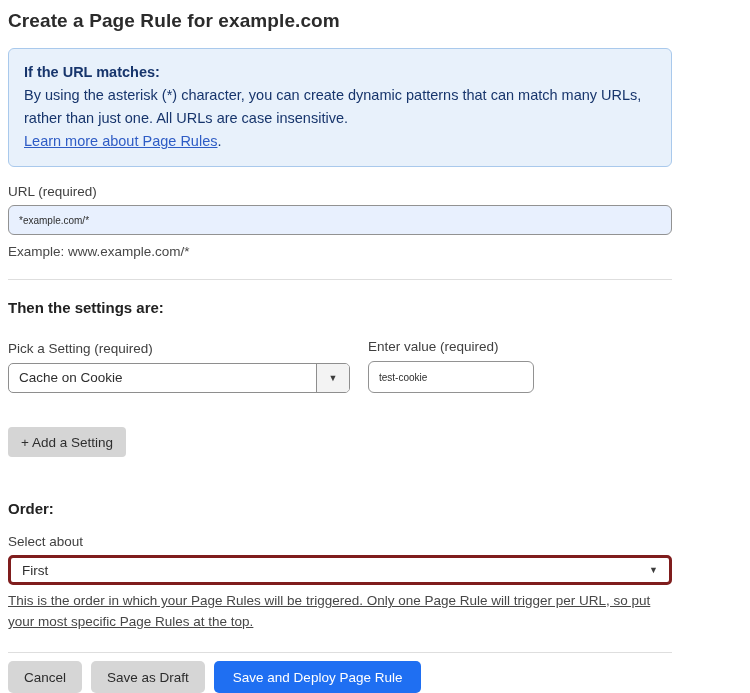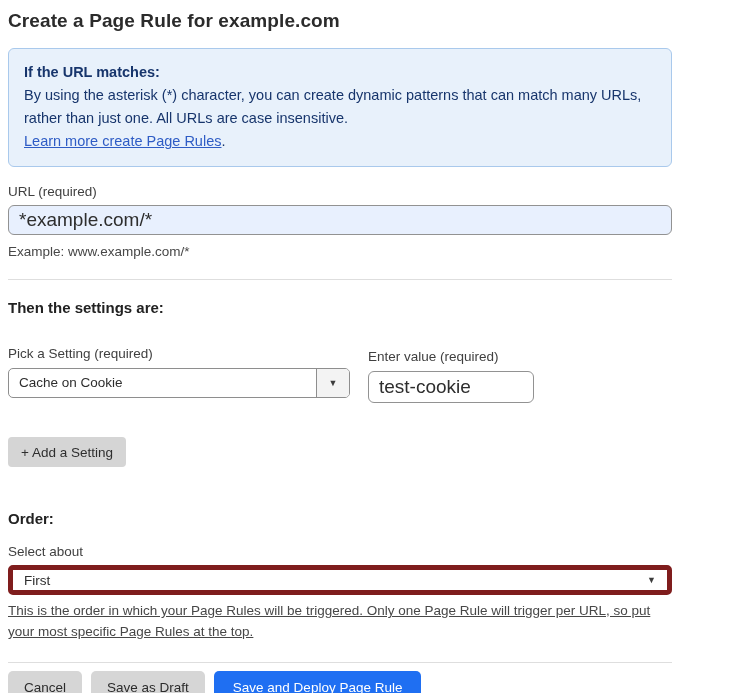--- a/index.html
+++ b/index.html
@@ -53,21 +53,21 @@
 
   .text-input {
     display: block;
     width: 100%;
     height: 30px;
     margin-top: 6px;
     border: 1px solid #929292;
     border-radius: 6px;
     padding: 0 10px;
     font-family: "Liberation Sans", "DejaVu Sans", sans-serif;
-    font-size: 19px;
+    font-size: 10px;
     color: #2e2e2e;
     background: #ffffff;
     outline: none;
   }
   .text-input.autofill { background: #e8f0fe; }
 
   .helper-text {
     margin-top: 6px;
     font-size: 13.5px;
     color: #474747;
@@ -83,22 +83,22 @@
   .section-heading {
     margin: 19px 0 0 0;
     font-size: 15px;
     font-weight: bold;
     color: #222222;
   }
 
   
   .settings-row {
     display: flex;
-    align-items: center;
-    margin-top: 25px;
+    align-items: flex-end;
+    margin-top: 15px;
   }
   .setting-col { width: 342px; }
   .value-col { margin-left: 18px; margin-top: 8px; width: 166px; }
   .settings-row .form-label { margin-top: 0; }
 
   .fake-select {
     display: flex;
     align-items: stretch;
     margin-top: 7px;
     height: 30px;
@@ -144,21 +144,21 @@
   }
 
   .order-heading { margin-top: 43px; }
 
   .order-select {
     display: flex;
     align-items: center;
     margin-top: 6px;
     height: 30px;
     background: #ffffff;
-    border: 5px solid #7f1d1d;
+    border: 3px solid #7f1d1d;
     border-radius: 5px;
     padding: 0 11px;
     cursor: pointer;
   }
   .order-select .select-value {
     flex: 1;
     font-size: 13.5px;
     color: #2e2e2e;
   }
   .order-select .arrow {
@@ -198,21 +198,21 @@
 </head>
 <body>
 
 <div class="page">
 
   <h1 class="page-title">Create a Page Rule for example.com</h1>
 
   <div class="info-box">
     <div class="info-heading">If the URL matches:</div>
     <div class="info-body">By using the asterisk (*) character, you can create dynamic patterns that can match many URLs, rather than just one. All URLs are case insensitive.</div>
-    <div><a class="info-link">Learn more create Page Rules</a><span class="info-link-suffix">.</span></div>
+    <div><a class="info-link">Learn more about Page Rules</a><span class="info-link-suffix">.</span></div>
   </div>
 
   <div class="form-label">URL (required)</div>
   <input class="text-input autofill" type="text" value="*example.com/*" style="">
   <div class="helper-text">Example: www.example.com/*</div>
 
   <hr class="divider">
 
   <h2 class="section-heading">Then the settings are:</h2>
 

